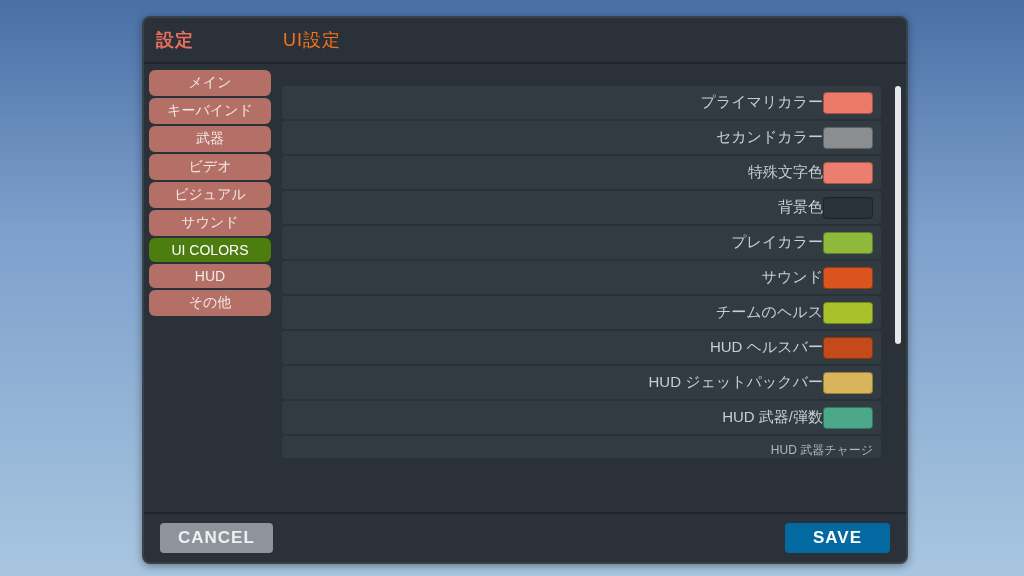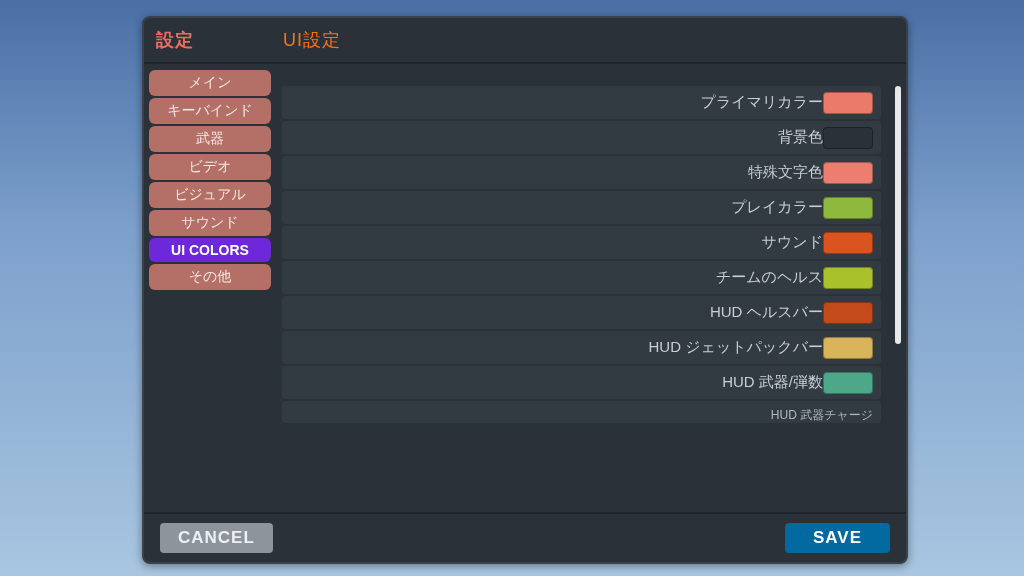--- a/index.html
+++ b/index.html
@@ -68,23 +68,23 @@
     color: #f4e9e6;
     font-size: 14px;
     text-align: center;
     padding: 4px 2px;
     border-radius: 6px;
     cursor: pointer;
     font-weight: 400;
     white-space: nowrap;
   }
   .sidebar-item.active {
-    background: #6d28d9;
+    background: #4d7c0f;
     color: #ffffff;
-    font-weight: 700;
+    font-weight: 400;
   }
   .content-wrap {
     flex: 1;
     position: relative;
     display: flex;
     min-height: 0;
   }
   .content {
     flex: 1;
     overflow-y: hidden;
@@ -176,37 +176,42 @@
   <div class="body">
 
     <div class="sidebar">
       <div class="sidebar-item"><span>メイン</span></div>
       <div class="sidebar-item"><span>キーバインド</span></div>
       <div class="sidebar-item"><span>武器</span></div>
       <div class="sidebar-item"><span>ビデオ</span></div>
       <div class="sidebar-item"><span>ビジュアル</span></div>
       <div class="sidebar-item"><span>サウンド</span></div>
       <div class="sidebar-item active"><span>UI COLORS</span></div>
+      <div class="sidebar-item"><span>HUD</span></div>
       <div class="sidebar-item"><span>その他</span></div>
     </div>
 
     <div class="content-wrap">
       <div class="content">
 
         <div class="row">
           <span class="row-label">プライマリカラー</span>
           <span class="swatch" style="background:#eb7a68;border:1px solid rgba(0,0,0,0.3);"></span>
         </div>
         <div class="row">
+          <span class="row-label">セカンドカラー</span>
+          <span class="swatch" style="background:#8b8d90;border:1px solid rgba(0,0,0,0.3);"></span>
+        </div>
+        <div class="row">
+          <span class="row-label">特殊文字色</span>
+          <span class="swatch" style="background:#eb7e6e;border:1px solid rgba(0,0,0,0.3);"></span>
+        </div>
+        <div class="row">
           <span class="row-label">背景色</span>
           <span class="swatch" style="background:#2b3138;border:1px solid rgba(0,0,0,0.3);"></span>
-        </div>
-        <div class="row">
-          <span class="row-label">特殊文字色</span>
-          <span class="swatch" style="background:#eb7e6e;border:1px solid rgba(0,0,0,0.3);"></span>
         </div>
         <div class="row">
           <span class="row-label">プレイカラー</span>
           <span class="swatch" style="background:#8fb93c;border:1px solid rgba(0,0,0,0.3);"></span>
         </div>
         <div class="row">
           <span class="row-label">サウンド</span>
           <span class="swatch" style="background:#d9541f;border:1px solid rgba(0,0,0,0.3);"></span>
         </div>
         <div class="row">

